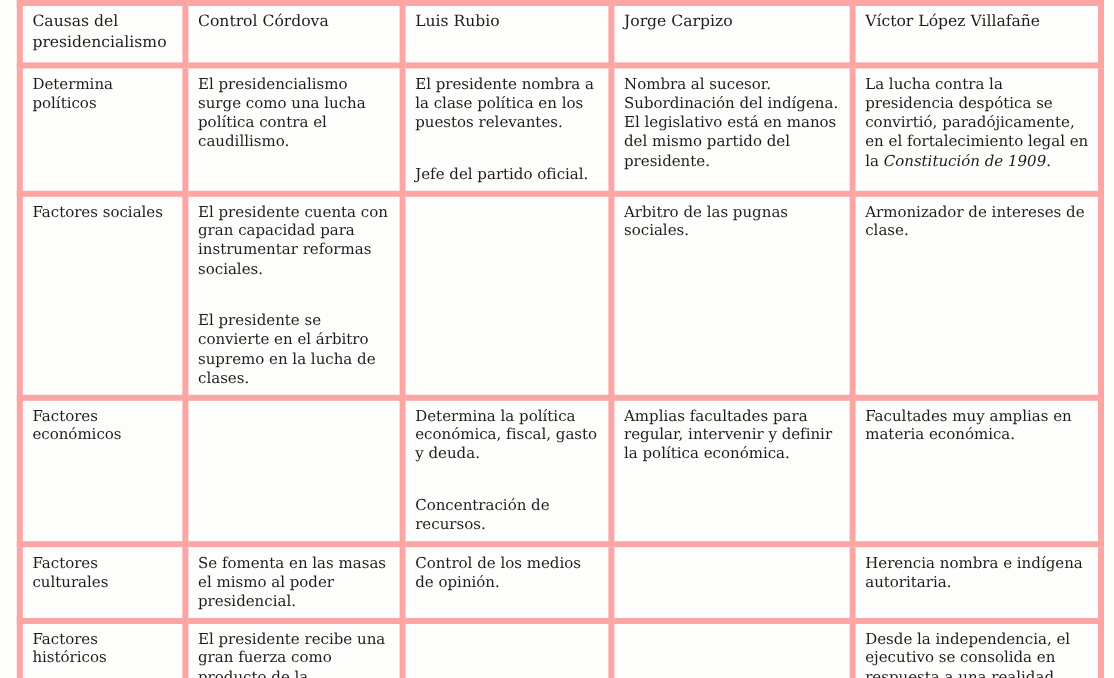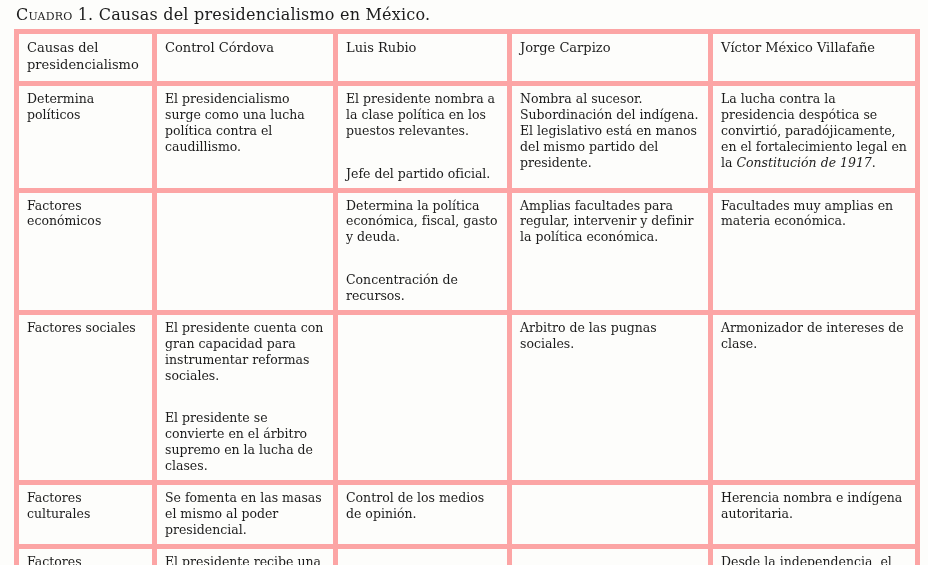--- a/index.html
+++ b/index.html
@@ -51,87 +51,83 @@
     white-space: pre-line;
   }
   .cell p + p { margin-top: 27px; }
   .it { font-style: italic; }
 </style>
 </head>
 <body>
 
 <div class="page">
 
-  <div class="title">
-    <span class="sc">Cuadro 1.</span>
-    <span>Causas del presidencialismo en México.</span>
-  </div>
 
   <table class="grid">
     <colgroup>
       <col style="width:138px">
       <col style="width:181px">
       <col style="width:174px">
       <col style="width:201px">
       <col style="width:207px">
     </colgroup>
     <thead>
       <tr>
         <th>Causas del presidencialismo</th>
         <th>Control Córdova</th>
         <th>Luis Rubio</th>
         <th>Jorge Carpizo</th>
-        <th>Víctor México Villafañe</th>
+        <th>Víctor López Villafañe</th>
       </tr>
     </thead>
     <tbody>
         <tr>
           <td class="cell">Determina políticos</td>
           <td class="cell">
             <p><span>El presidencialismo surge como una lucha política contra el caudillismo.</span></p>
           </td>
           <td class="cell">
             <p><span>El presidente nombra a la clase política en los puestos relevantes.</span></p>
             <p><span>Jefe del partido oficial.</span></p>
           </td>
           <td class="cell">
             <p><span>Nombra al sucesor.
 Subordinación del indígena.
 El legislativo está en manos del mismo partido del presidente.</span></p>
           </td>
           <td class="cell">
-            <p><span>La lucha contra la presidencia despótica se convirtió, paradójicamente, en el fortalecimiento legal en la </span><span class="it">Constitución de 1917</span><span>.</span></p>
+            <p><span>La lucha contra la presidencia despótica se convirtió, paradójicamente, en el fortalecimiento legal en la </span><span class="it">Constitución de 1909</span><span>.</span></p>
+          </td>
+        </tr>
+        <tr>
+          <td class="cell">Factores sociales</td>
+          <td class="cell">
+            <p><span>El presidente cuenta con gran capacidad para instrumentar reformas sociales.</span></p>
+            <p><span>El presidente se convierte en el árbitro supremo en la lucha de clases.</span></p>
+          </td>
+          <td class="cell"></td>
+          <td class="cell">
+            <p><span>Arbitro de las pugnas sociales.</span></p>
+          </td>
+          <td class="cell">
+            <p><span>Armonizador de intereses de clase.</span></p>
           </td>
         </tr>
         <tr>
           <td class="cell">Factores económicos</td>
           <td class="cell"></td>
           <td class="cell">
             <p><span>Determina la política económica, fiscal, gasto y deuda.</span></p>
             <p><span>Concentración de recursos.</span></p>
           </td>
           <td class="cell">
             <p><span>Amplias facultades para regular, intervenir y definir la política económica.</span></p>
           </td>
           <td class="cell">
             <p><span>Facultades muy amplias en materia económica.</span></p>
-          </td>
-        </tr>
-        <tr>
-          <td class="cell">Factores sociales</td>
-          <td class="cell">
-            <p><span>El presidente cuenta con gran capacidad para instrumentar reformas sociales.</span></p>
-            <p><span>El presidente se convierte en el árbitro supremo en la lucha de clases.</span></p>
-          </td>
-          <td class="cell"></td>
-          <td class="cell">
-            <p><span>Arbitro de las pugnas sociales.</span></p>
-          </td>
-          <td class="cell">
-            <p><span>Armonizador de intereses de clase.</span></p>
           </td>
         </tr>
         <tr>
           <td class="cell">Factores culturales</td>
           <td class="cell">
             <p><span>Se fomenta en las masas el mismo al poder presidencial.</span></p>
           </td>
           <td class="cell">
             <p><span>Control de los medios de opinión.</span></p>
           </td>

